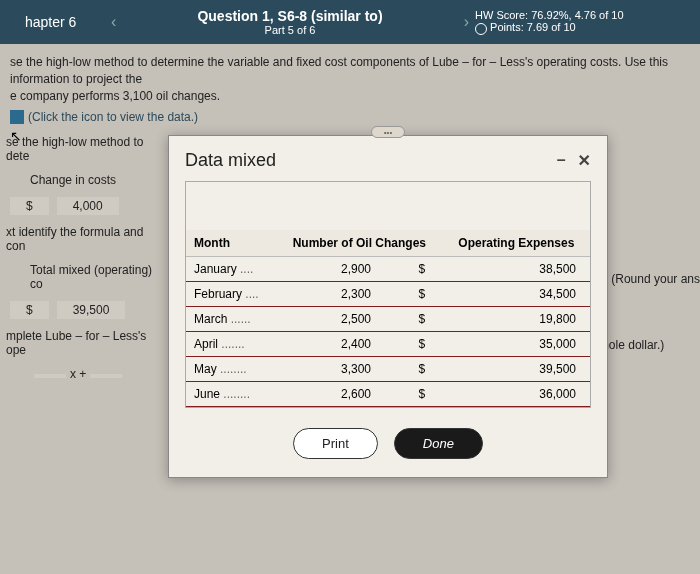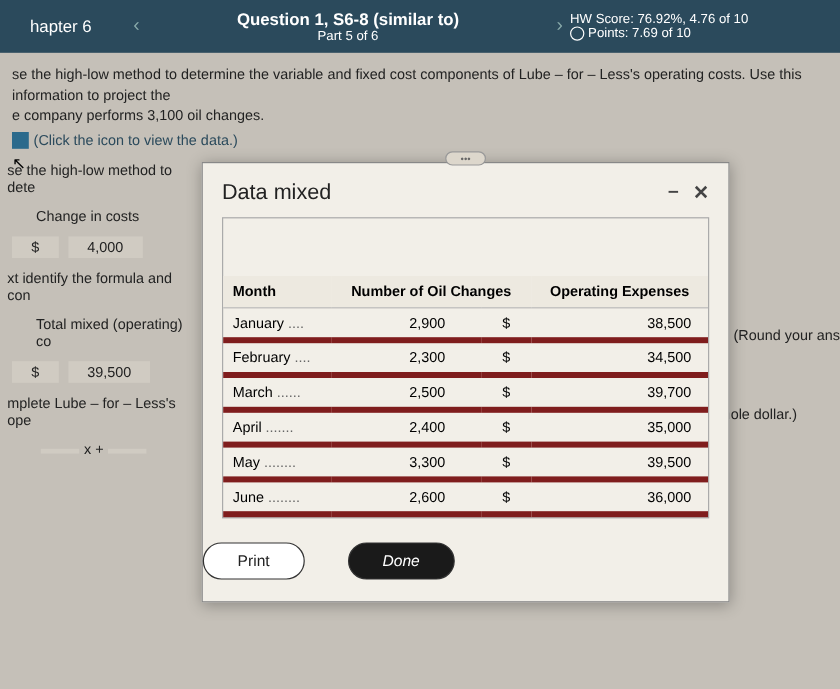--- a/index.html
+++ b/index.html
@@ -31,27 +31,27 @@
     .modal-handle { position: absolute; top: -10px; left: 50%; transform: translateX(-50%); width: 34px; height: 12px; background: #ddd7cc; border: 1px solid #999; border-radius: 6px; display: flex; align-items: center; justify-content: center; font-size: 8px; color: #666; }
     .modal-header { display: flex; justify-content: space-between; align-items: center; padding: 14px 16px 10px 16px; }
     .modal-title { font-size: 18px; color: #222; }
     .modal-controls { display: flex; gap: 12px; font-size: 16px; color: #444; }
     .modal-min, .modal-close { cursor: pointer; font-weight: bold; }
     
     .table-container { margin: 0 16px; border: 1px solid #aaa; }
     .data-table { width: 100%; border-collapse: collapse; font-size: 12px; margin-top: 48px; }
     .data-table th { text-align: left; padding: 6px 8px; font-weight: bold; border-bottom: 1px solid #bbb; background: #ede9e0; }
     .data-table th.center { text-align: center; }
-    .data-table td { padding: 5px 8px; border-bottom: 5px solid #7f1d1d; }
+    .data-table td { padding: 5px 8px; border-bottom: 1px solid #7f1d1d; }
     .data-table td.num { text-align: right; padding-right: 30px; }
     .data-table td.cur { text-align: center; }
     .data-table td.exp { text-align: right; padding-right: 14px; }
     .dots { color: #666; }
     
-    .modal-footer { display: flex; gap: 36px; padding: 20px 0 18px 0; border-radius: 15px; }
+    .modal-footer { display: flex; justify-content: center; gap: 16px; padding: 20px 0 18px 0; border-radius: 15px; }
     .btn { padding: 7px 28px; border-radius: 18px; font-size: 13px; cursor: pointer; border: 1px solid #333; }
     .btn-print { background: white; color: #222; }
     .btn-done { background: #1a1a1a; color: white; font-style: italic; }
   </style>
 </head>
 <body>
 
 <div class="header">
   <div class="header-left">hapter 6</div>
   <span class="nav-arrow">‹</span>
@@ -121,21 +121,21 @@
           <tr>
             <td>February <span class="dots">....</span></td>
             <td class="num">2,300</td>
             <td class="cur">$</td>
             <td class="exp">34,500</td>
           </tr>
           <tr>
             <td>March <span class="dots">......</span></td>
             <td class="num">2,500</td>
             <td class="cur">$</td>
-            <td class="exp">39,700</td>
+            <td class="exp">19,800</td>
           </tr>
           <tr>
             <td>April <span class="dots">.......</span></td>
             <td class="num">2,400</td>
             <td class="cur">$</td>
             <td class="exp">35,000</td>
           </tr>
           <tr>
             <td>May <span class="dots">........</span></td>
             <td class="num">3,300</td>

